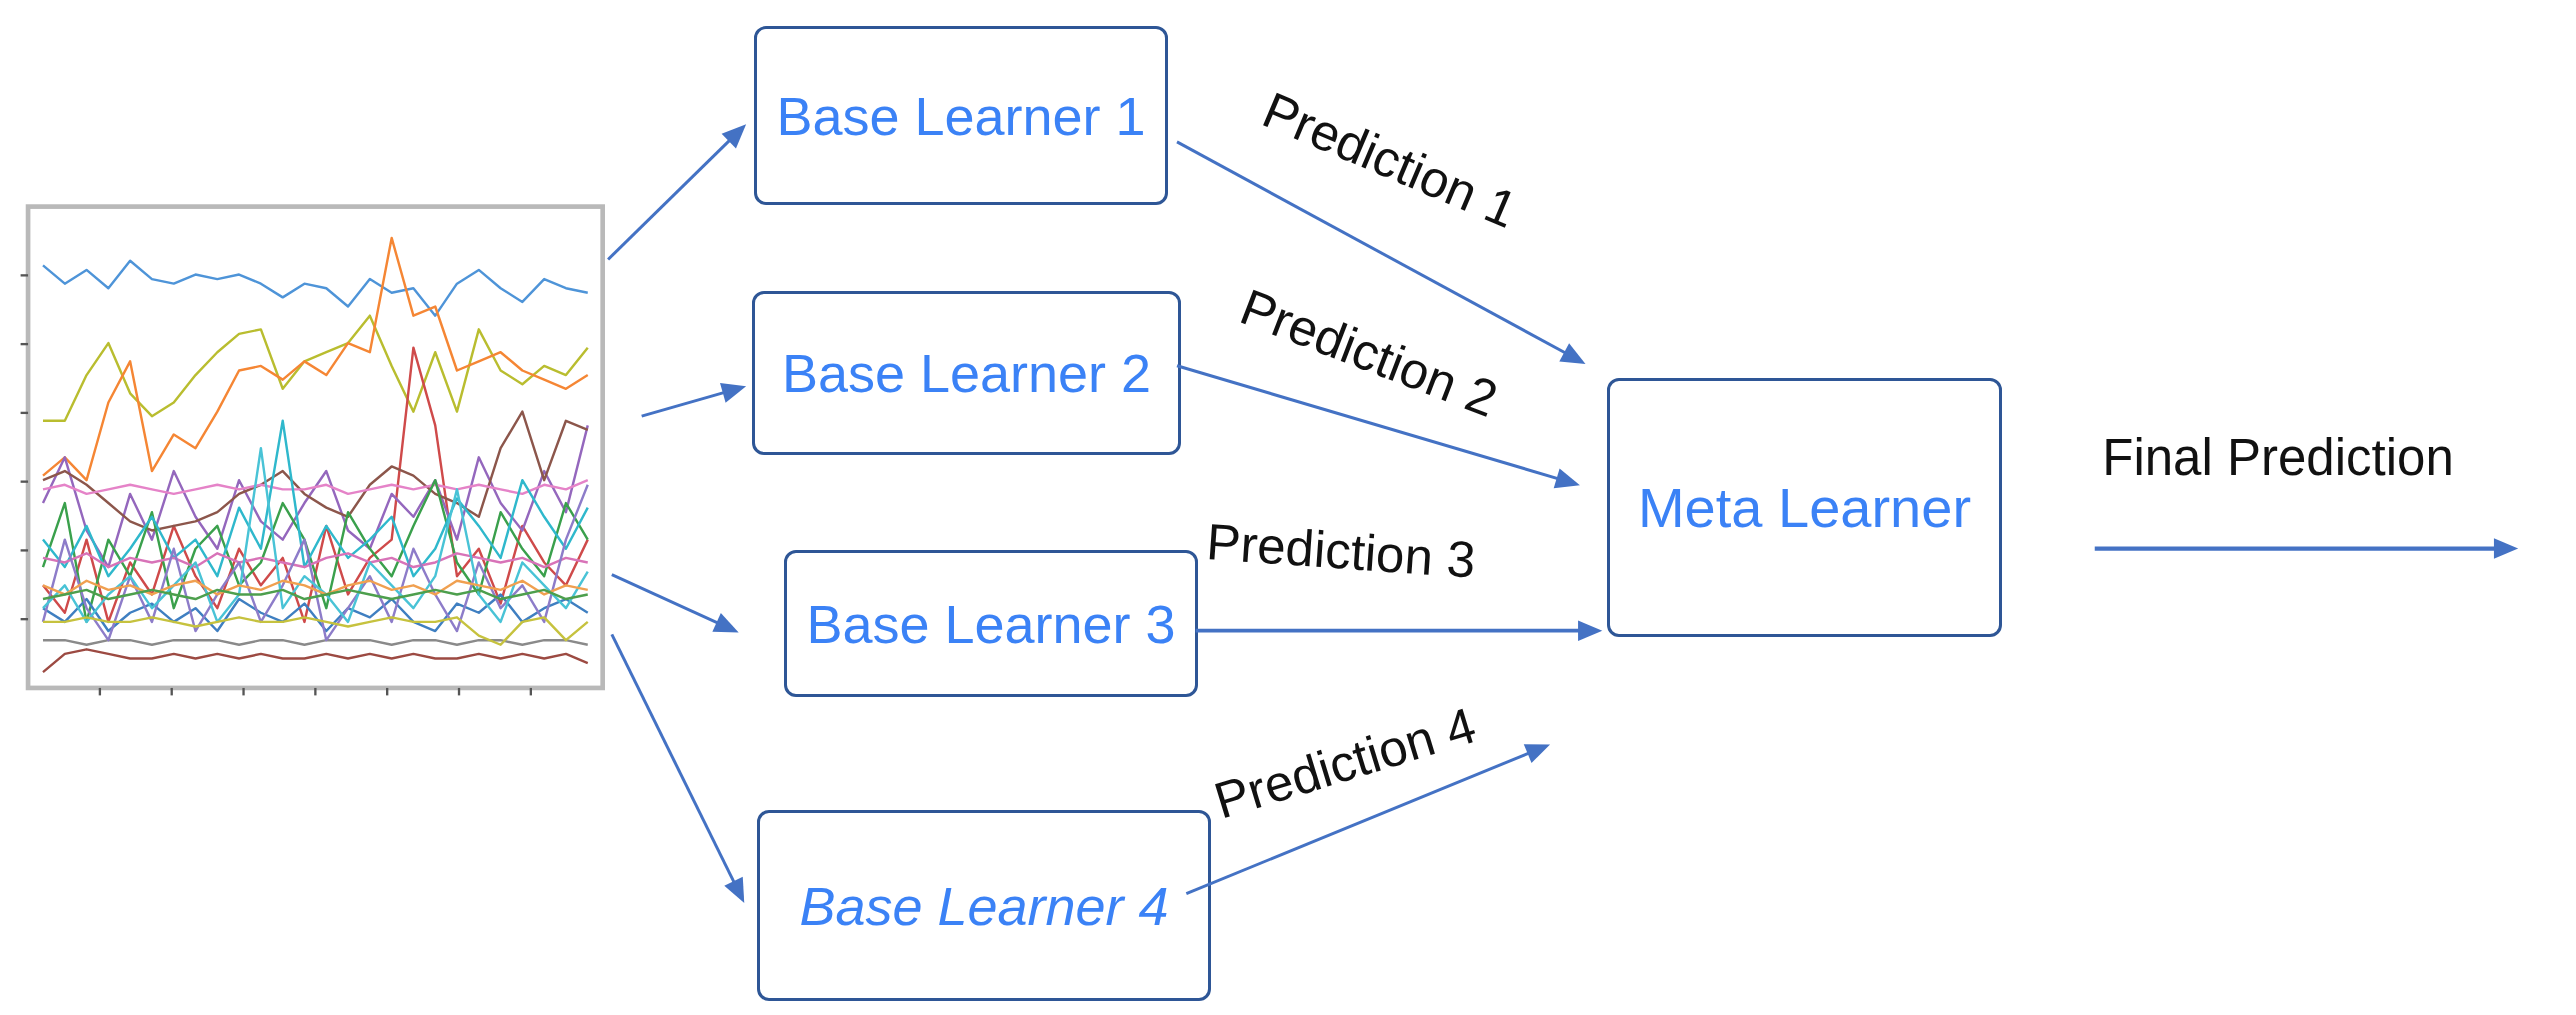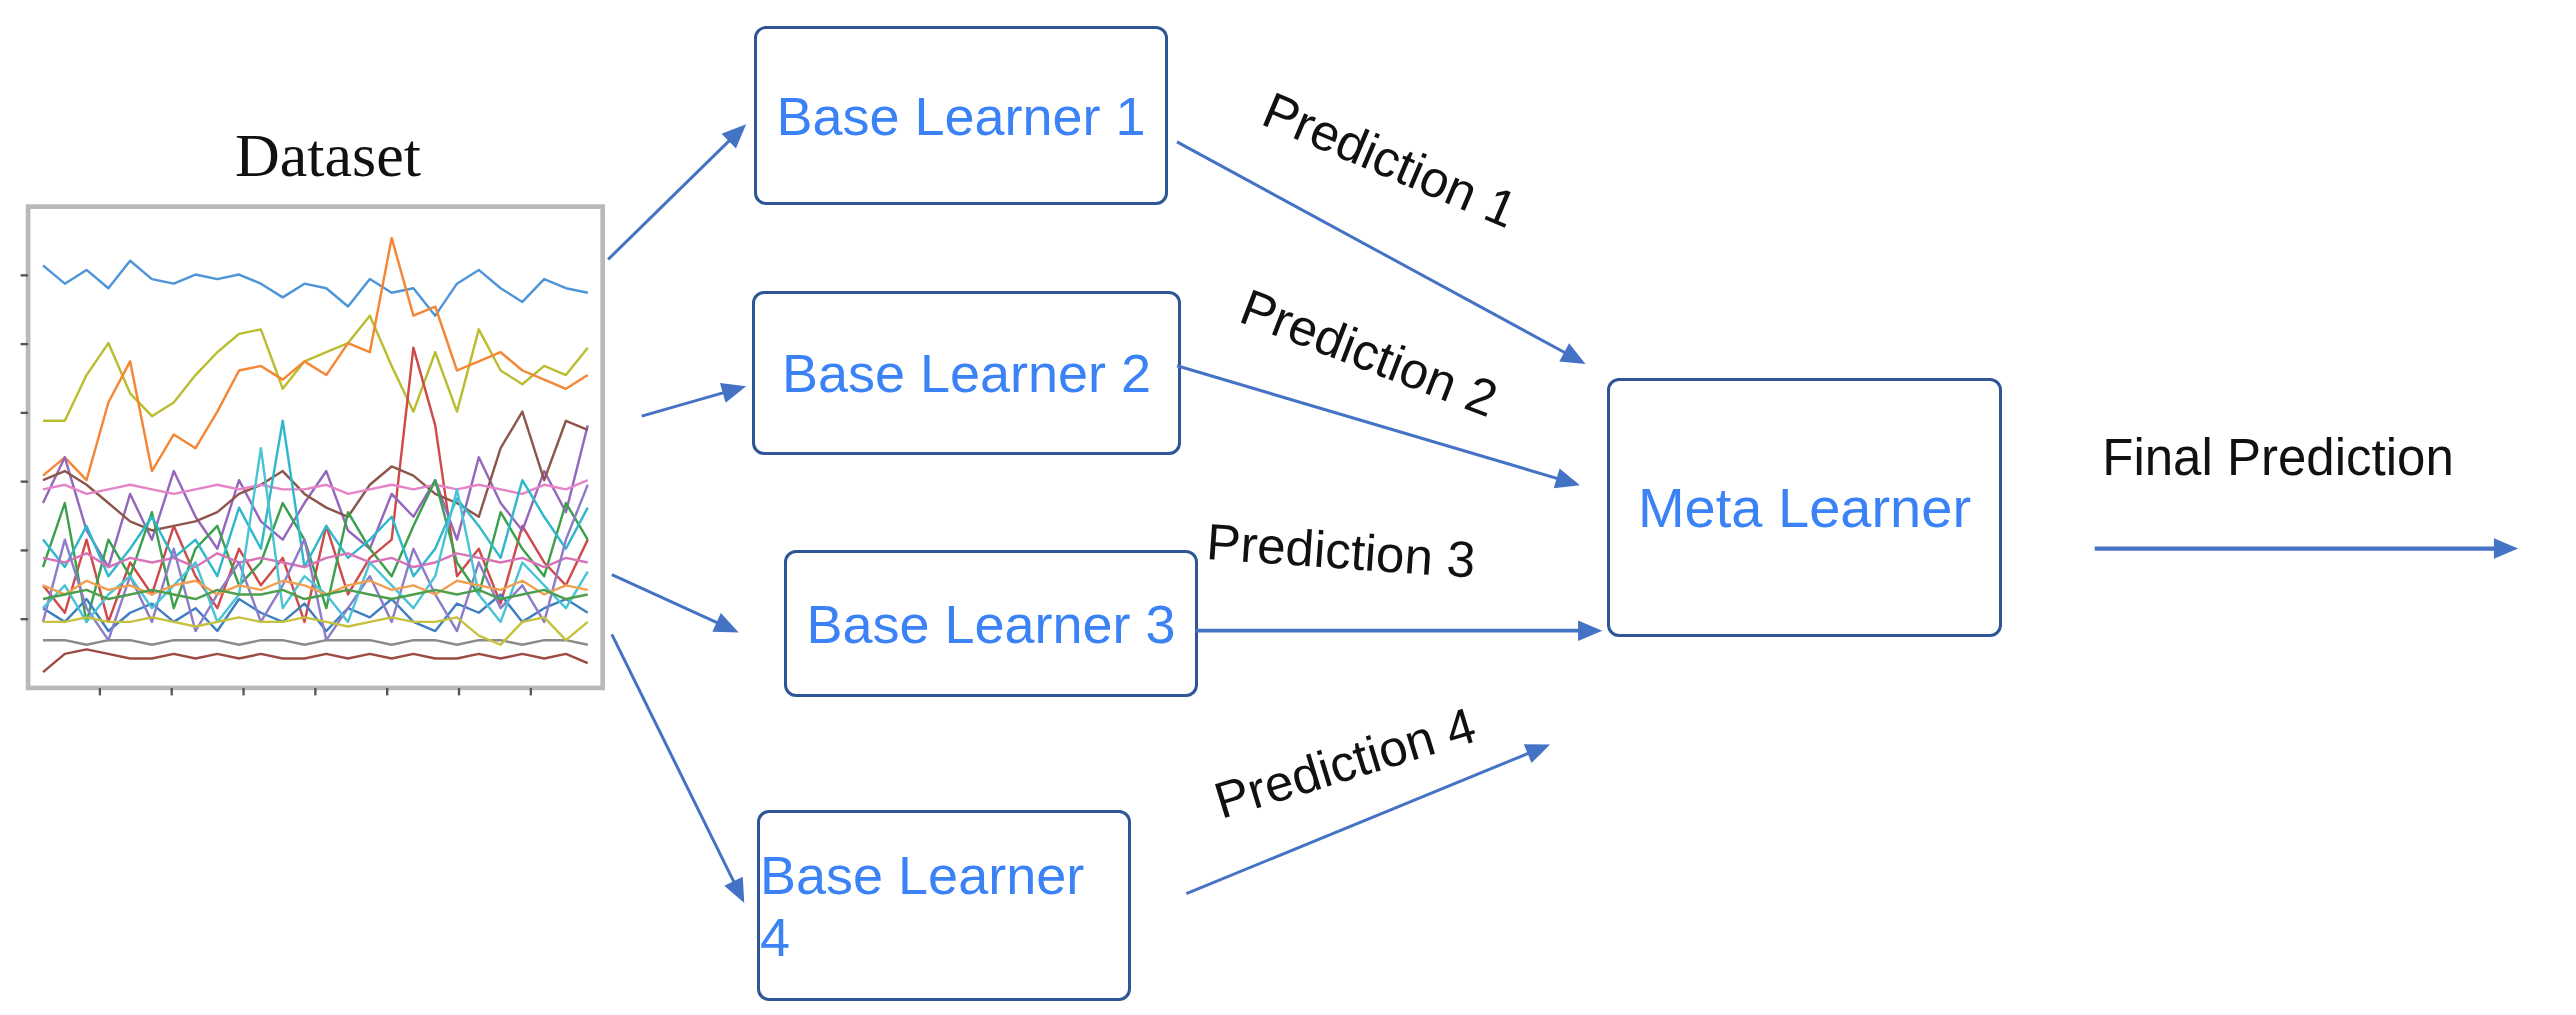--- a/index.html
+++ b/index.html
@@ -31,21 +31,20 @@
   
   .plot-wrap{position:absolute;left:15px;top:201px;width:597px;height:500px;}
   svg{display:block;}
   .arrows-svg{position:absolute;left:0;top:0;width:2576px;height:1016px;pointer-events:none;}
 </style>
 </head>
 <body>
 
 <div class="stage">
 
-  <div class="flabel dataset-label" style="left:328px;top:155px;">Dataset</div>
 
   <div class="plot-wrap">
     <svg id="plot-svg" width="597" height="500" viewBox="0 0 640 536">
         <polyline points="30.0,69.0 53.4,88.6 76.7,73.9 100.1,93.5 123.4,64.1 146.8,83.7 170.2,88.6 193.5,78.8 216.9,83.7 240.2,78.8 263.6,88.6 287.0,103.3 310.3,88.6 333.7,93.5 357.0,113.1 380.4,83.7 403.8,98.4 427.1,93.5 450.5,122.9 473.8,88.6 497.2,73.9 520.6,93.5 543.9,108.2 567.3,83.7 590.6,93.5 614.0,98.4" fill="none" stroke="#4e94d8" stroke-width="2.6" stroke-linejoin="round"></polyline>
         <polyline points="30.0,235.6 53.4,235.6 76.7,186.6 100.1,152.3 123.4,206.2 146.8,230.7 170.2,216.0 193.5,186.6 216.9,162.1 240.2,142.5 263.6,137.6 287.0,201.3 310.3,171.9 333.7,162.1 357.0,152.3 380.4,122.9 403.8,176.8 427.1,225.8 450.5,162.1 473.8,225.8 497.2,137.6 520.6,181.7 543.9,196.4 567.3,176.8 590.6,186.6 614.0,157.2" fill="none" stroke="#b9bd2f" stroke-width="2.6" stroke-linejoin="round"></polyline>
         <polyline points="30.0,294.4 53.4,274.8 76.7,299.3 100.1,216.0 123.4,171.9 146.8,289.5 170.2,250.3 193.5,265.0 216.9,225.8 240.2,181.7 263.6,176.8 287.0,191.5 310.3,171.9 333.7,186.6 357.0,152.3 380.4,162.1 403.8,39.6 427.1,122.9 450.5,113.1 473.8,181.7 497.2,171.9 520.6,162.1 543.9,181.7 567.3,191.5 590.6,201.3 614.0,186.6" fill="none" stroke="#f58634" stroke-width="2.6" stroke-linejoin="round"></polyline>
         <polyline points="30.0,412.0 53.4,441.4 76.7,363.0 100.1,451.2 123.4,387.5 146.8,421.8 170.2,348.3 193.5,402.2 216.9,436.5 240.2,372.8 263.6,412.0 287.0,382.6 310.3,451.2 333.7,348.3 357.0,421.8 380.4,382.6 403.8,363.0 427.1,157.2 450.5,240.5 473.8,402.2 497.2,372.8 520.6,431.6 543.9,348.3 567.3,387.5 590.6,412.0 614.0,363.0" fill="none" stroke="#cf4a4a" stroke-width="2.6" stroke-linejoin="round"></polyline>
         <polyline points="30.0,323.8 53.4,274.8 76.7,353.2 100.1,392.4 123.4,314.0 146.8,363.0 170.2,289.5 193.5,338.5 216.9,372.8 240.2,299.3 263.6,343.4 287.0,363.0 310.3,323.8 333.7,289.5 357.0,353.2 380.4,372.8 403.8,314.0 427.1,338.5 450.5,299.3 473.8,363.0 497.2,274.8 520.6,323.8 543.9,353.2 567.3,289.5 590.6,333.6 614.0,240.5" fill="none" stroke="#9467bd" stroke-width="2.6" stroke-linejoin="round"></polyline>
         <polyline points="30.0,299.3 53.4,289.5 76.7,304.2 100.1,323.8 123.4,343.4 146.8,353.2 170.2,348.3 193.5,343.4 216.9,333.6 240.2,314.0 263.6,304.2 287.0,289.5 310.3,314.0 333.7,328.7 357.0,338.5 380.4,304.2 403.8,284.6 427.1,294.4 450.5,314.0 473.8,323.8 497.2,338.5 520.6,265.0 543.9,225.8 567.3,299.3 590.6,235.6 614.0,245.4" fill="none" stroke="#8c564b" stroke-width="2.6" stroke-linejoin="round"></polyline>
         <polyline points="30.0,309.1 53.4,304.2 76.7,314.0 100.1,309.1 123.4,304.2 146.8,309.1 170.2,314.0 193.5,309.1 216.9,304.2 240.2,309.1 263.6,304.2 287.0,309.1 310.3,309.1 333.7,304.2 357.0,314.0 380.4,309.1 403.8,304.2 427.1,309.1 450.5,304.2 473.8,309.1 497.2,304.2 520.6,309.1 543.9,314.0 567.3,304.2 590.6,309.1 614.0,299.3" fill="none" stroke="#e583c8" stroke-width="2.6" stroke-linejoin="round"></polyline>
@@ -79,21 +78,21 @@
 
   <div class="node-box" style="left:754px;top:26px;width:414px;height:179px;">
     <span>Base Learner 1</span>
   </div>
   <div class="node-box" style="left:752px;top:291px;width:429px;height:164px;">
     <span>Base Learner 2</span>
   </div>
   <div class="node-box" style="left:752px;top:550px;width:414px;height:147px;margin-left:32px;">
     <span>Base Learner 3</span>
   </div>
-  <div class="node-box" style="left:757px;top:810px;width:374px;height:191px;">
+  <div class="node-box" style="left:757px;top:810px;width:454px;height:191px;font-style:italic;">
     <span>Base Learner 4</span>
   </div>
 
   <div class="node-box meta-box" style="left:1607px;top:378px;width:395px;height:259px;">
     <span>Meta Learner</span>
   </div>
 
   <div class="flabel pred-label" style="left:1390px;top:160px;transform:translate(-50%,-50%) rotate(23deg);">Prediction 1</div>
   <div class="flabel pred-label" style="left:1369px;top:353px;transform:translate(-50%,-50%) rotate(21deg);">Prediction 2</div>
   <div class="flabel pred-label" style="left:1341px;top:551px;transform:translate(-50%,-50%) rotate(4deg);">Prediction 3</div>

